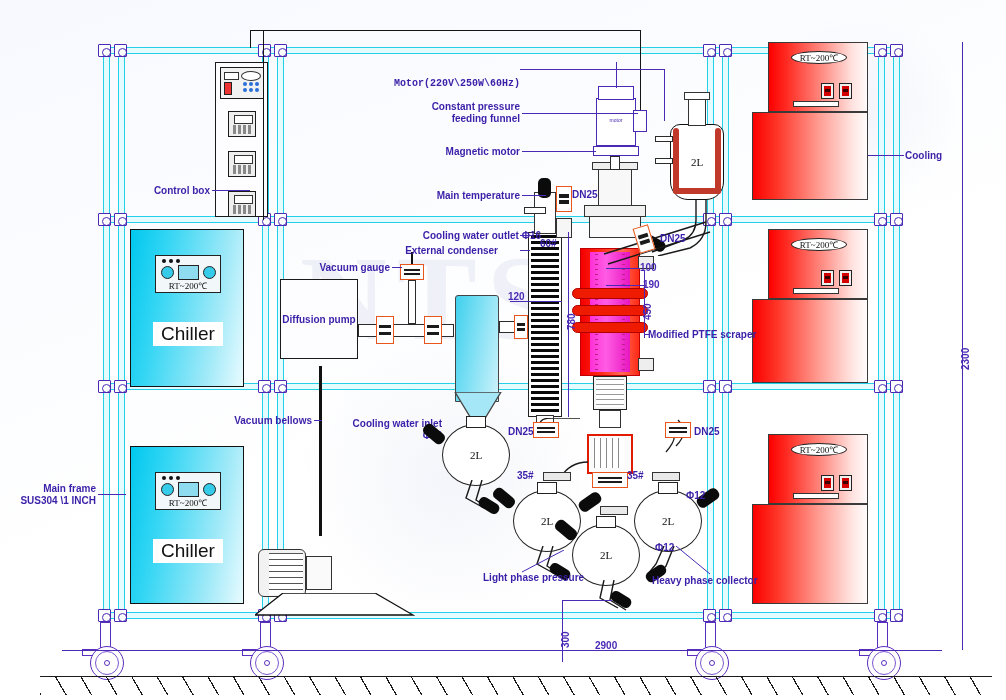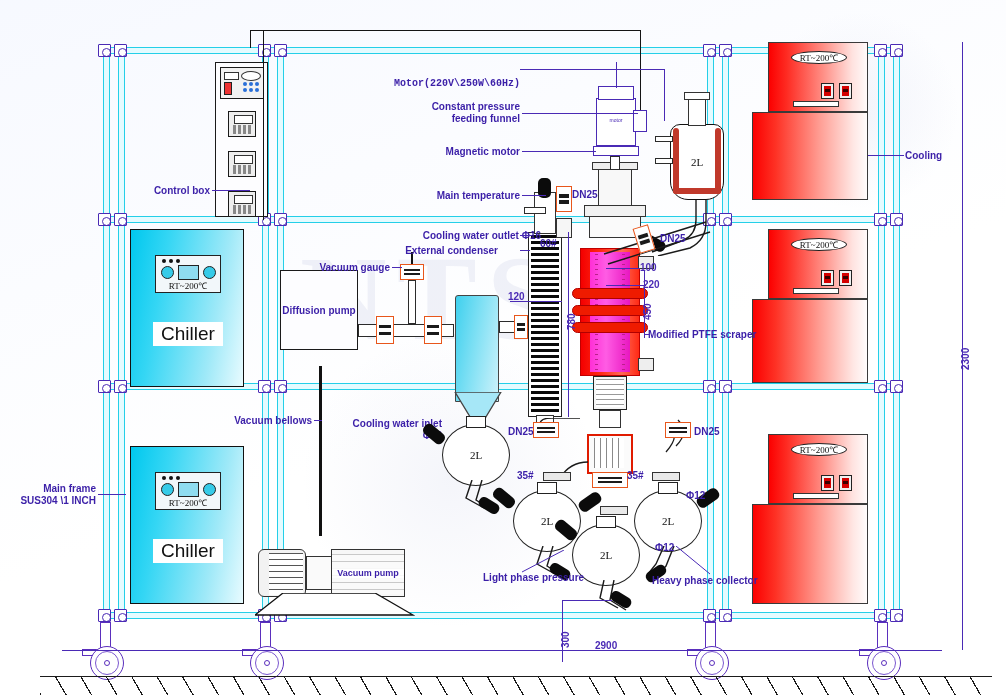--- a/index.html
+++ b/index.html
@@ -305,45 +305,39 @@
     <div class="sw" style="left:70px;top:40px;width:13px;height:16px;">
         <i></i>
       </div>
     <div class="vent" style="left:24px;top:58px;width:46px;height:6px;"></div>
   </div>
   <div class="heater-low" style="left:752px;top:504px;width:116px;height:100px;"></div>
 
   <div class="lbl" style="left:905px;top:150px;">Cooling</div>
   <div class="ldr h" style="left:868px;top:155px;width:36px;"></div>
 
-  <div class="panel" style="left:280px;top:270px;width:78px;height:80px;">
+  <div class="panel" style="left:280px;top:279px;width:78px;height:80px;">
     <div style="position:absolute;width:100%;text-align:center;top:50%;transform:translateY(-50%);
          font-size:10px;color:#3b1fa8;font-weight:bold;">Diffusion pump</div>
   </div>
   <div class="blk v" style="left:319px;top:366px;width:3px;height:170px;background:#111;"></div>
 
   <div class="pipe" style="left:358px;top:324px;width:96px;height:13px;"></div>
   <div class="flange" style="left:376px;top:316px;width:18px;height:28px;"></div>
   <div class="flange" style="left:424px;top:316px;width:18px;height:28px;"></div>
   <div class="flange" style="left:400px;top:264px;width:24px;height:16px;"></div>
   <div class="pipe" style="left:408px;top:280px;width:8px;height:44px;"></div>
   <div class="blk v" style="left:411px;top:252px;height:12px;width:2px;background:#111;"></div>
 
   <div class="lbl r" style="left:310px;top:262px;width:80px;">Vacuum gauge</div>
   <div class="ldr h" style="left:392px;top:267px;width:10px;"></div>
 
   <div class="lbl r" style="left:228px;top:415px;width:84px;">Vacuum bellows</div>
   <div class="ldr h" style="left:314px;top:420px;width:8px;"></div>
 
-  <div class="glass" style="left:331px;top:549px;width:74px;height:48px;background:#f7f7f7;">
-    <div style="position:absolute;left:0;top:4px;width:100%;height:40px;
-         background:repeating-linear-gradient(180deg,#c9c9c9 0,#c9c9c9 1.4px,#fafafa 1.4px,#fafafa 7px);"></div>
-    <div style="position:absolute;width:100%;text-align:center;top:50%;transform:translateY(-50%);
-         font-size:9px;color:#3b1fa8;font-weight:bold;background:rgba(255,255,255,.85);">Vacuum pump</div>
-  </div>
   <div class="glass" style="left:258px;top:549px;width:48px;height:48px;background:#f2f2f2;border-radius:6px;">
     <div style="position:absolute;left:10px;top:3px;width:34px;height:42px;
          background:repeating-linear-gradient(180deg,#555 0,#555 1.2px,#fff 1.2px,#fff 6px);"></div>
   </div>
   <div class="glass" style="left:306px;top:556px;width:26px;height:34px;background:#fafafa;"></div>
   <svg style="position:absolute;left:255px;top:593px;width:160px;height:24px;">
     <polygon points="28,0 120,0 158,22 0,22" fill="#ffffff" stroke="#111" stroke-width="1.3"></polygon>
   </svg>
 
   <div class="trap" style="left:455px;top:295px;width:44px;height:107px;
@@ -530,21 +524,21 @@
 
   <div class="dimline h" style="left:510px;top:301px;width:52px;"></div>
   <div class="dim" style="left:508px;top:291px;">120</div>
 
   <div class="dimline v" style="left:568px;top:232px;height:185px;"></div>
   <div class="dimv" style="left:566px;top:330px;">780</div>
 
   <div class="dimline h" style="left:606px;top:268px;width:34px;"></div>
   <div class="dim" style="left:640px;top:262px;">100</div>
   <div class="dimline h" style="left:606px;top:285px;width:40px;"></div>
-  <div class="dim" style="left:643px;top:279px;">220</div>
+  <div class="dim" style="left:643px;top:279px;">190</div>
   <div class="dimline v" style="left:644px;top:270px;height:68px;"></div>
   <div class="dimv" style="left:642px;top:320px;">450</div>
   <div class="dimline v" style="left:644px;top:270px;height:64px;"></div>
   <div class="dimline h" style="left:644px;top:334px;width:6px;"></div>
 
   <div class="dimline v" style="left:562px;top:600px;height:62px;"></div>
   <div class="dimline h" style="left:562px;top:600px;width:50px;"></div>
   <div class="dimv" style="left:560px;top:648px;">300</div>
 
   <div class="dim" style="left:595px;top:640px;">2900</div>

